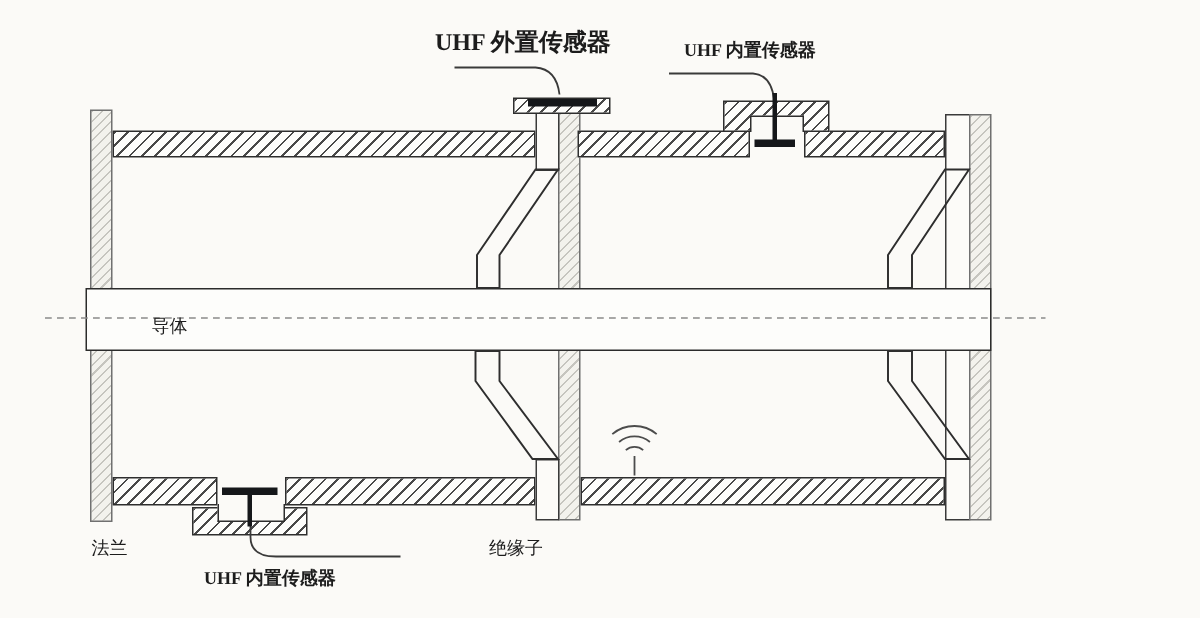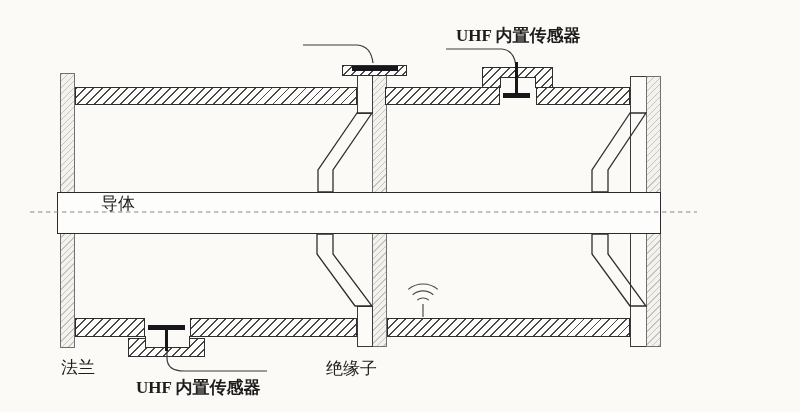--- a/index.html
+++ b/index.html
@@ -47,21 +47,21 @@
     background:#15171a;
     z-index:6;
   }
   svg.overlay{
     position:absolute;left:0;top:0;z-index:5;
     pointer-events:none;
   }
   .label{
     position:absolute;
     color:#1c1c1c;
-    font-size:17px;
+    font-size:12px;
     line-height:1.1;
     white-space:nowrap;
     z-index:7;
   }
   .label.bold{font-weight:bold;}
   .label.small{font-size:16px;}
 </style>
 </head>
 <body>
 
@@ -116,19 +116,20 @@
       <line x1="423" y1="304" x2="423" y2="317"></line>
     </g>
   </svg>
 
   <div class="abs sensorblack" style="left:515px;top:62px;width:3px;height:32px;"></div>
   <div class="abs sensorblack" style="left:503px;top:93px;width:27px;height:5px;"></div>
 
   <div class="abs sensorblack" style="left:148px;top:325px;width:37px;height:5px;"></div>
   <div class="abs sensorblack" style="left:165px;top:330px;width:3px;height:21px;"></div>
 
+  <div class="label bold small" style="left:290px;top:20px;">UHF 外置传感器</div>
   <div class="label bold" style="left:456px;top:27px;">UHF 内置传感器</div>
   <div class="label bold" style="left:136px;top:379px;">UHF 内置传感器</div>
-  <div class="label" style="left:101px;top:195px;">导体</div>
+  <div class="label" style="left:101px;top:211px;">导体</div>
   <div class="label" style="left:61px;top:359px;">法兰</div>
-  <div class="label" style="left:326px;top:360px;">绝缘子</div>
+  <div class="label" style="left:326px;top:360px;font-family:Liberation Mono, monospace;">绝缘子</div>
 
 </div>
 
 </body></html>

